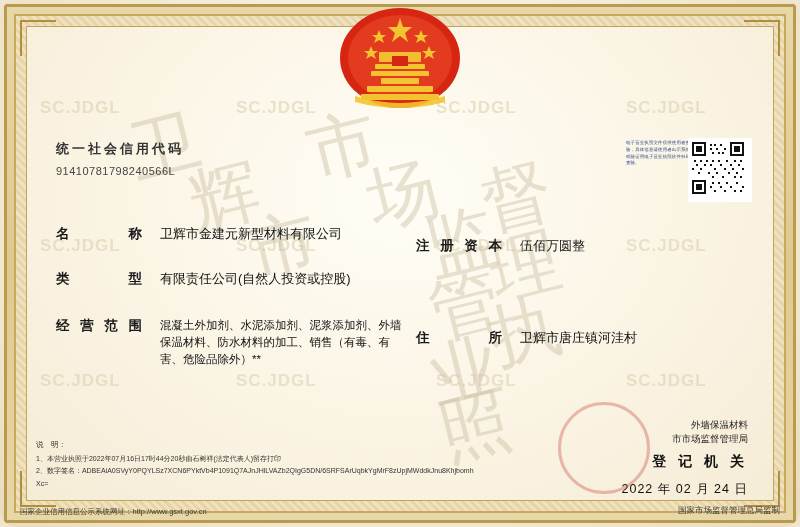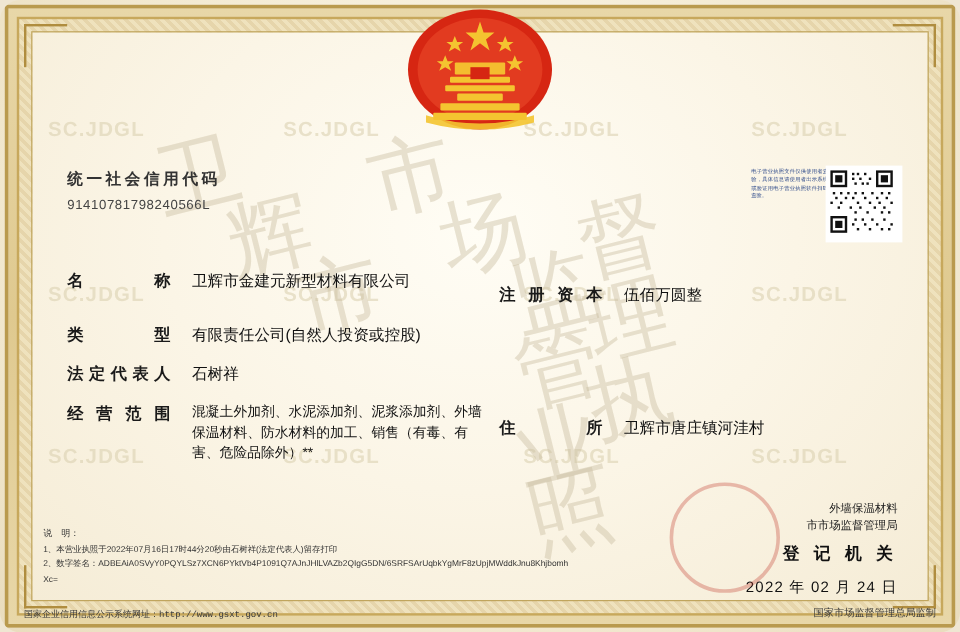--- a/index.html
+++ b/index.html
@@ -117,21 +117,21 @@
 
   
   .notes{
     position:absolute;left:36px;top:438px;width:440px;z-index:6;
     font-size:7px;color:#333;line-height:1.75;
   }
   .notes .nt-title{font-size:7.5px;margin-bottom:2px;}
   .notes .nt{word-break:break-all;}
 
   .footer-left{
-    position:absolute;left:20px;bottom:10px;font-size:7.5px;color:#3a3a3a;z-index:6;font-family:Liberation Mono, monospace;
+    position:absolute;left:20px;bottom:10px;font-size:7.5px;color:#3a3a3a;z-index:6;
   }
   .footer-right{
     position:absolute;right:20px;bottom:10px;font-size:8.5px;color:#3a3a3a;z-index:6;padding-left:19px;
   }
   .seal{
     position:absolute;right:150px;top:402px;width:86px;height:86px;z-index:7;
     border-radius:50%;opacity:.32;
     border:3px solid #c0392b;
   }
 </style>
@@ -290,24 +290,20 @@
     </div>
 
     <div class="row">
       <div class="col-left">
         <div class="lab">类　　型</div>
         <div class="val">有限责任公司(自然人投资或控股)</div>
       </div>
     </div>
 
     <div class="row">
-      <div class="col-left">
-        <div class="lab lab5">法定代表人</div>
-        <div class="val">石树祥</div>
-      </div>
     </div>
 
     <div class="row">
       <div class="col-left">
         <div class="lab">经 营 范 围</div>
         <div class="val small" style="width:250px">混凝土外加剂、水泥添加剂、泥浆添加剂、外墙保温材料、防水材料的加工、销售（有毒、有害、危险品除外）**</div>
       </div>
       <div class="col-right">
         <div class="lab">住　　所</div>
         <div class="val">卫辉市唐庄镇河洼村</div>

